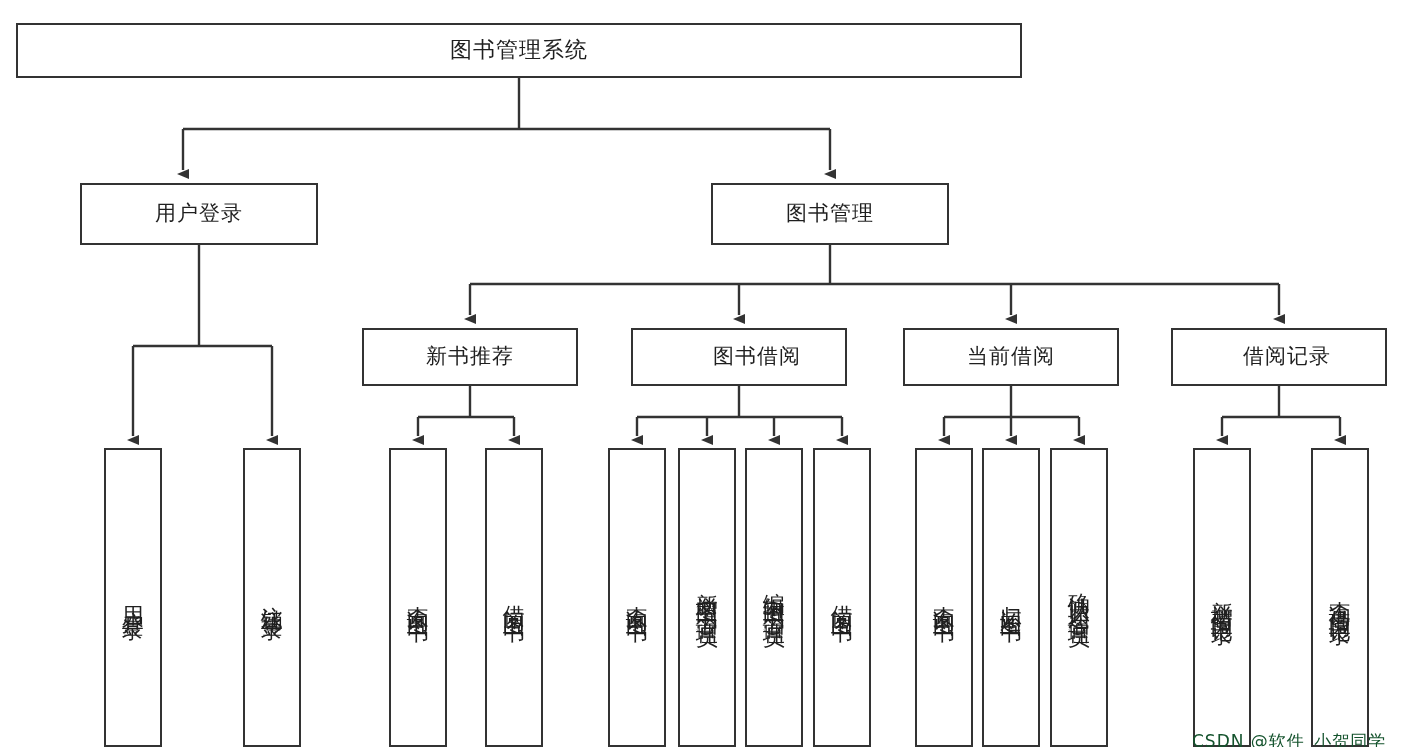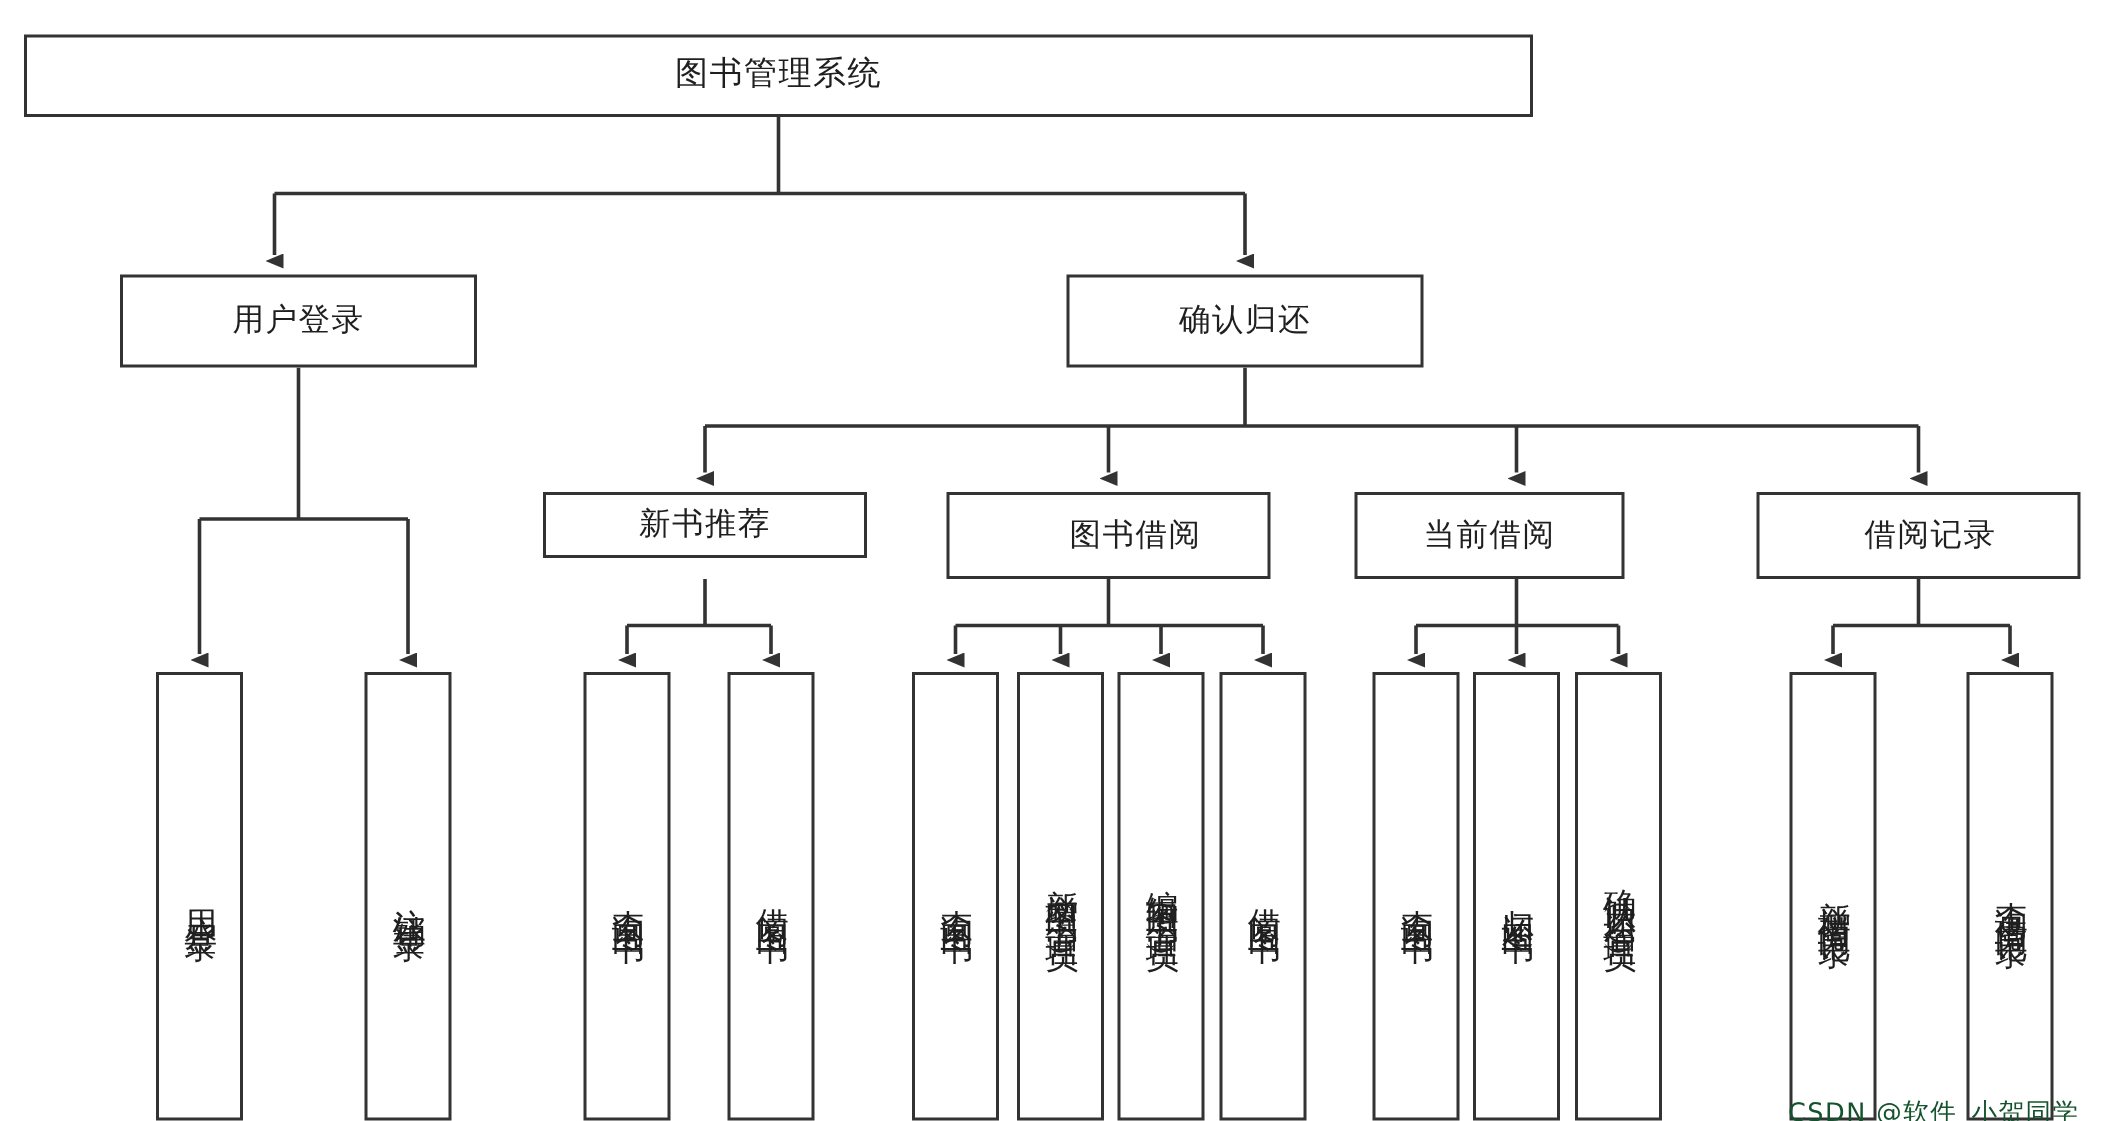--- a/index.html
+++ b/index.html
@@ -69,30 +69,30 @@
   </svg>
 
   <div class="node h title" style="left:16px;top:11px;width:1006px;height:55px;">
     <span>图书管理系统</span>
   </div>
 
   <div class="node h" style="left:80px;top:171px;width:238px;height:62px;">
     <span>用户登录</span>
   </div>
   <div class="node h" style="left:711px;top:171px;width:238px;height:62px;">
-    <span>确认归还</span>
+    <span>图书管理</span>
   </div>
 
-  <div class="node h" style="left:362px;top:316px;width:216px;height:44px;justify-content:center;">
+  <div class="node h" style="left:362px;top:316px;width:216px;height:58px;justify-content:center;">
     <span>新书推荐</span>
   </div>
   <div class="node h" style="left:631px;top:316px;width:216px;height:58px;padding-left:36px;">
     <span>图书借阅</span>
   </div>
-  <div class="node h" style="left:903px;top:316px;width:180px;height:58px;">
+  <div class="node h" style="left:903px;top:316px;width:216px;height:58px;">
     <span>当前借阅</span>
   </div>
   <div class="node h" style="left:1171px;top:316px;width:216px;height:58px;padding-left:16px;">
     <span>借阅记录</span>
   </div>
 
   <div class="node v" style="left:104px;top:436px;width:58px;height:299px;">
     <span class="vtext">用户登录</span>
   </div>
   <div class="node v" style="left:243px;top:436px;width:58px;height:299px;">

